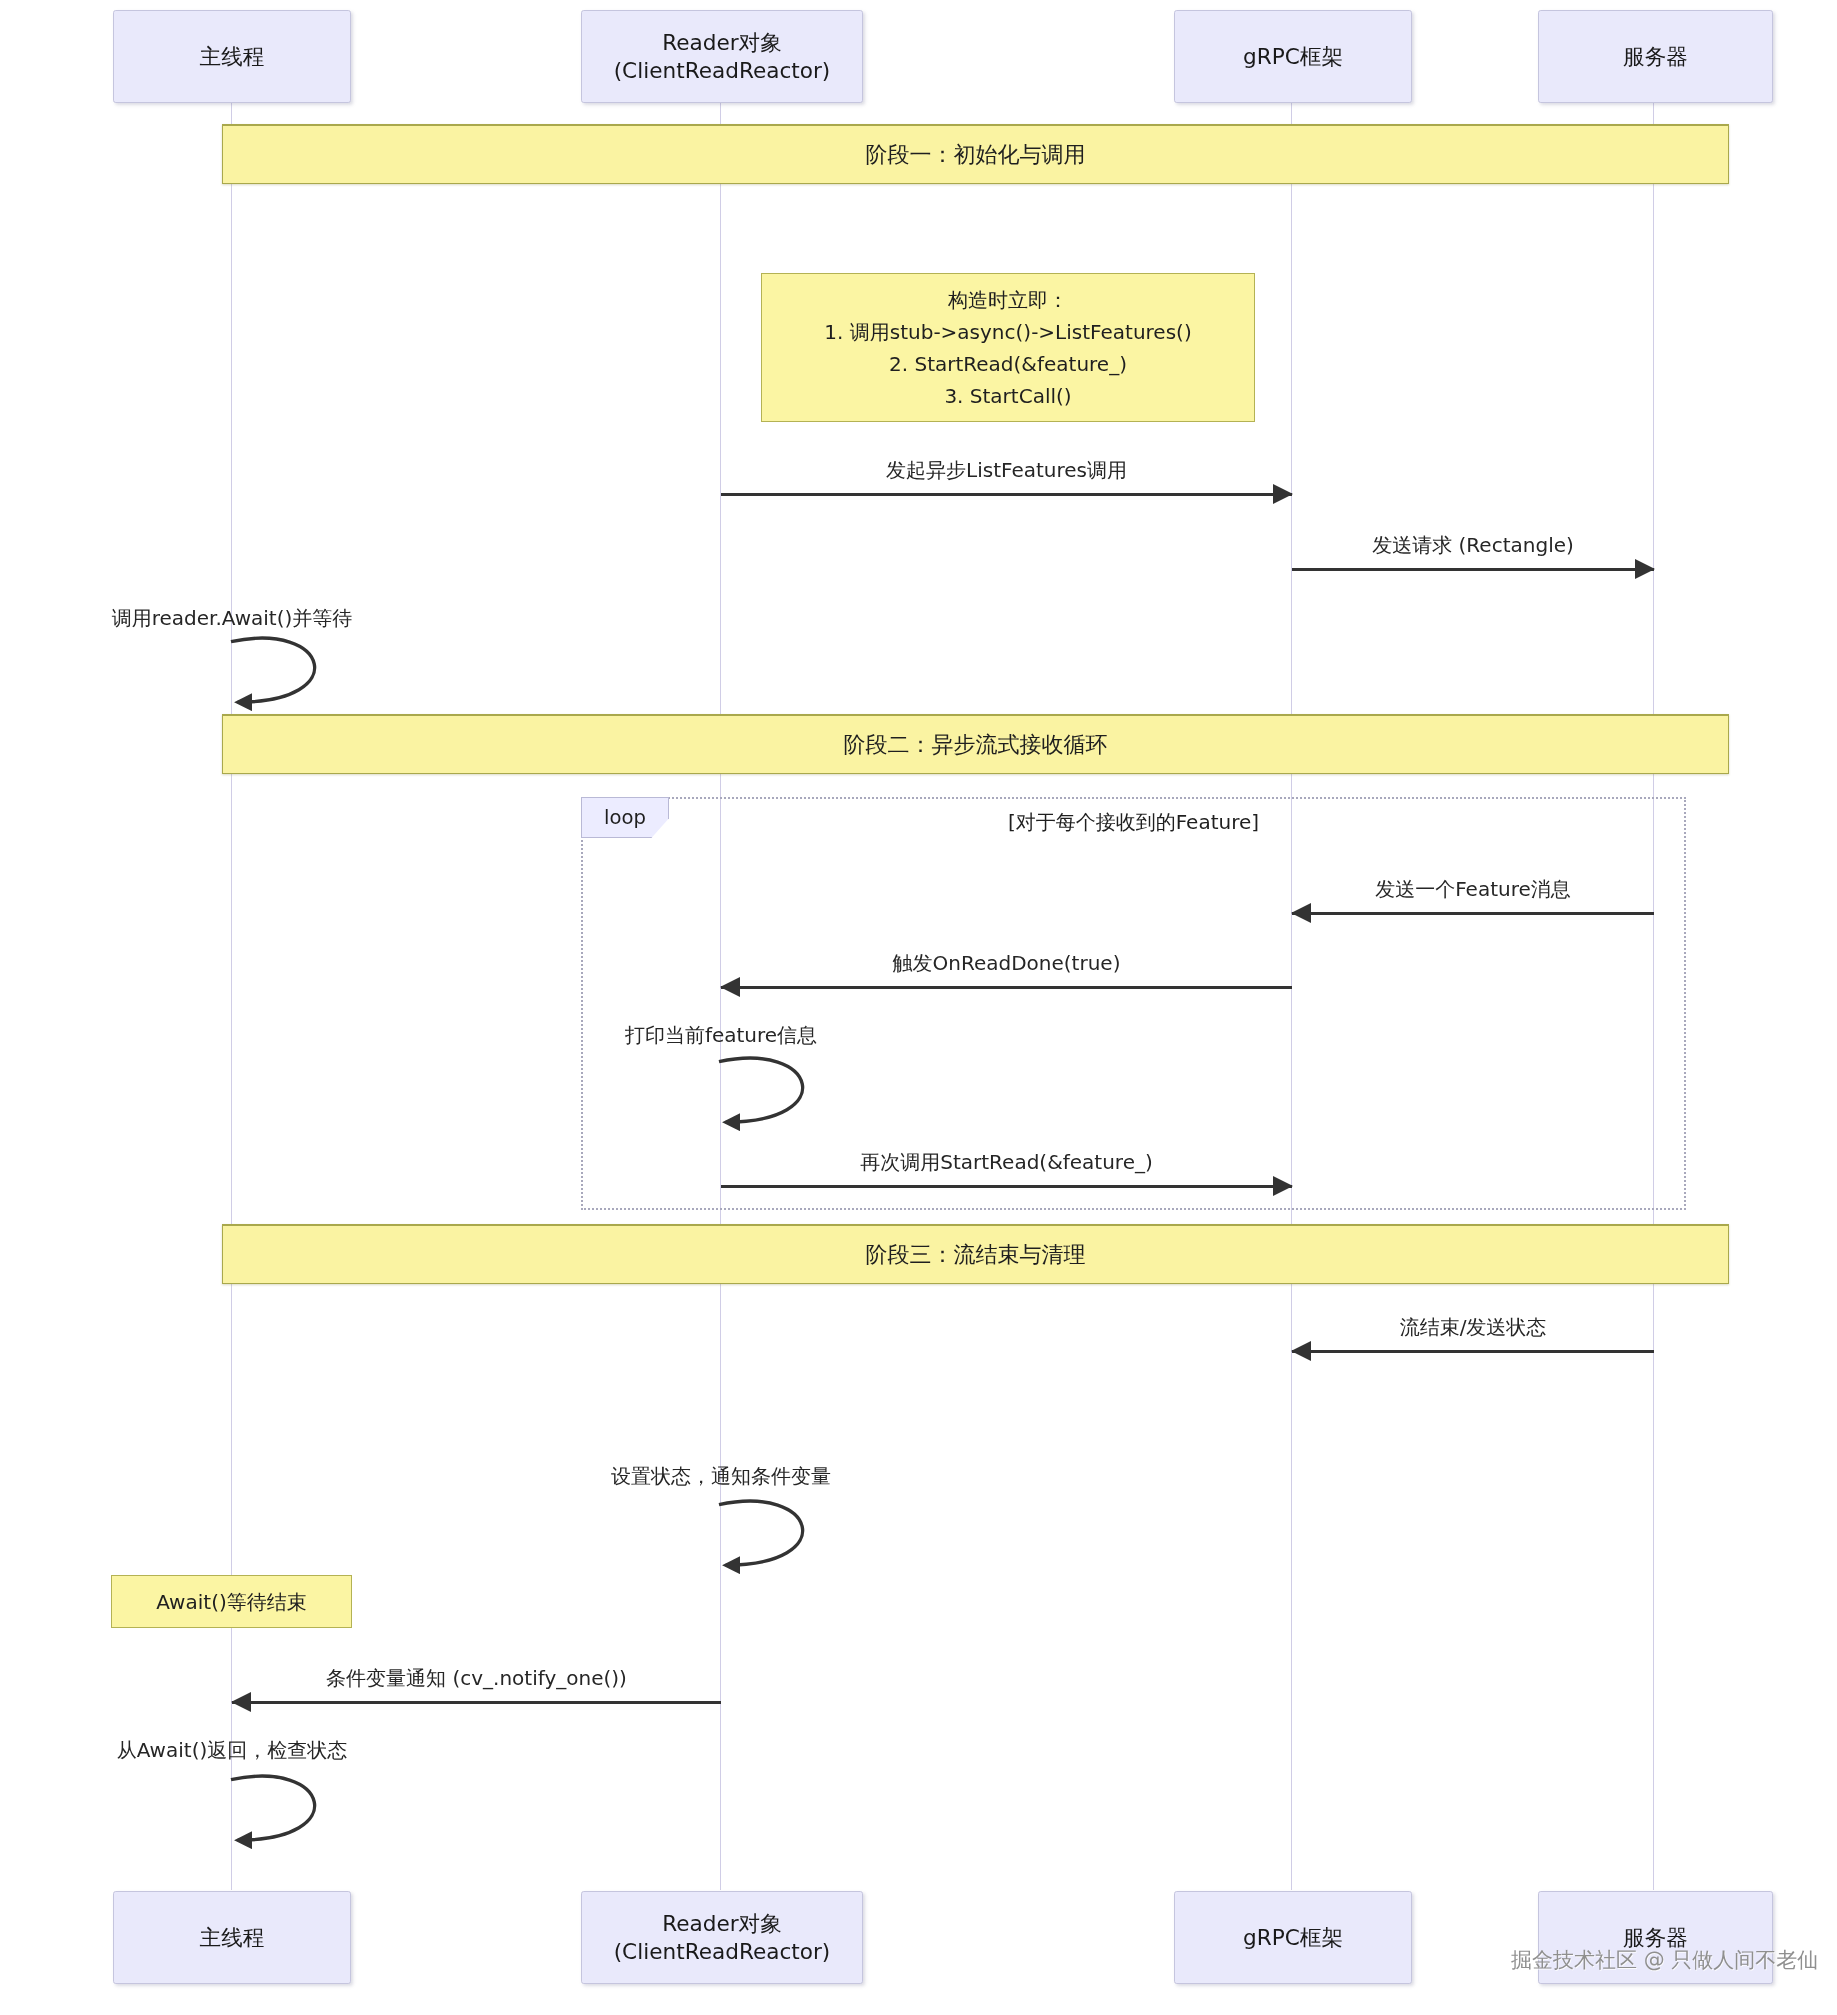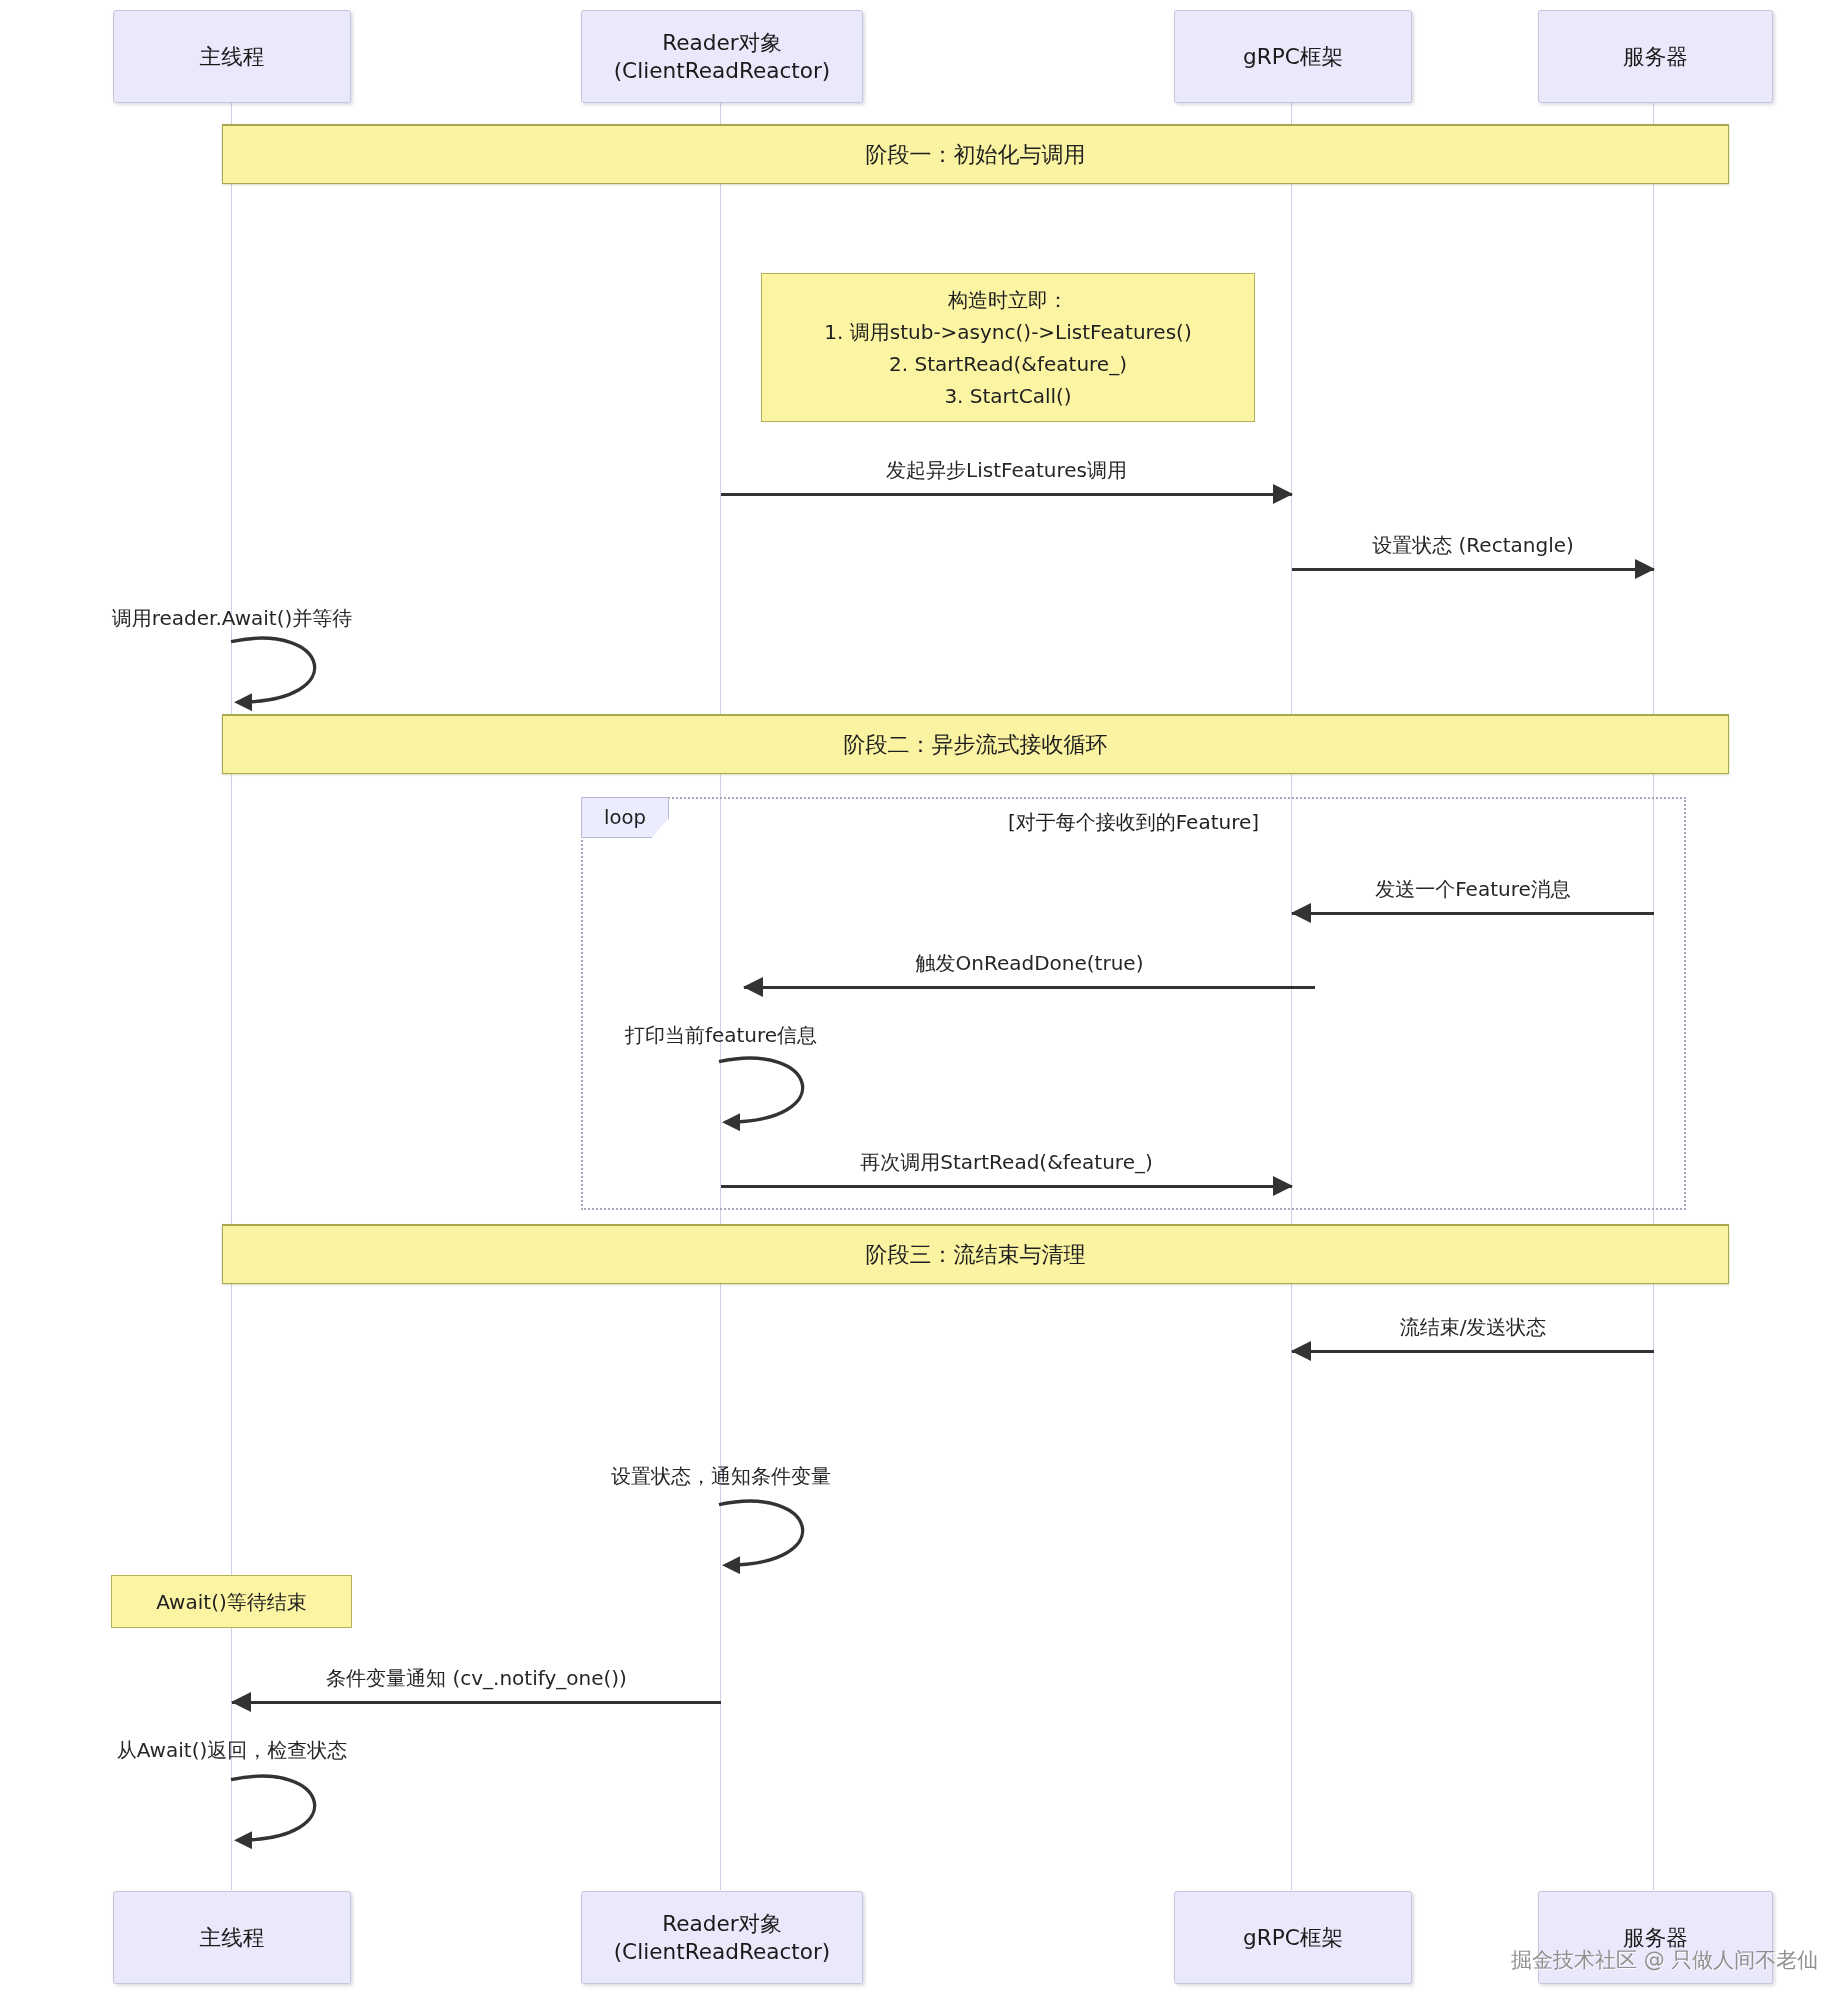--- a/index.html
+++ b/index.html
@@ -134,39 +134,39 @@
 
 
   <div class="msg" style="left:721px;top:454px;width:571px">
     <div class="lbl">发起异步ListFeatures调用</div>
     <div class="line">
         <i class="head-r"></i>
       </div>
   </div>
 
   <div class="msg" style="left:1292px;top:529px;width:362px">
-    <div class="lbl">设置状态 (Rectangle)</div>
+    <div class="lbl">发送请求 (Rectangle)</div>
     <div class="line">
         <i class="head-r"></i>
       </div>
   </div>
 
   <div class="self-lbl" style="left:-72px;top:605px">调用reader.Await()并等待</div>
   <svg class="self-curl" style="left:228px;top:635px" width="135" height="84" viewBox="0 0 200 125">
     <path d="M 4 10 C 150 -22, 185 100, 14 100" stroke="#333333" stroke-width="5" fill="none" marker-end="url(#ah)"></path>
   </svg>
 
   <div class="msg" style="left:1292px;top:873px;width:362px">
     <div class="lbl">发送一个Feature消息</div>
     <div class="line">
         <i class="head-l"></i>
       </div>
   </div>
 
-  <div class="msg" style="left:744px;top:947px;width:571px">
+  <div class="msg" style="left:721px;top:947px;width:571px">
     <div class="lbl">触发OnReadDone(true)</div>
     <div class="line">
         <i class="head-l"></i>
       </div>
   </div>
 
   <div class="self-lbl" style="left:417px;top:1022px">打印当前feature信息</div>
   <svg class="self-curl" style="left:716px;top:1055px" width="135" height="84" viewBox="0 0 200 125">
     <path d="M 4 10 C 150 -22, 185 100, 14 100" stroke="#333333" stroke-width="5" fill="none" marker-end="url(#ah)"></path>
   </svg>

